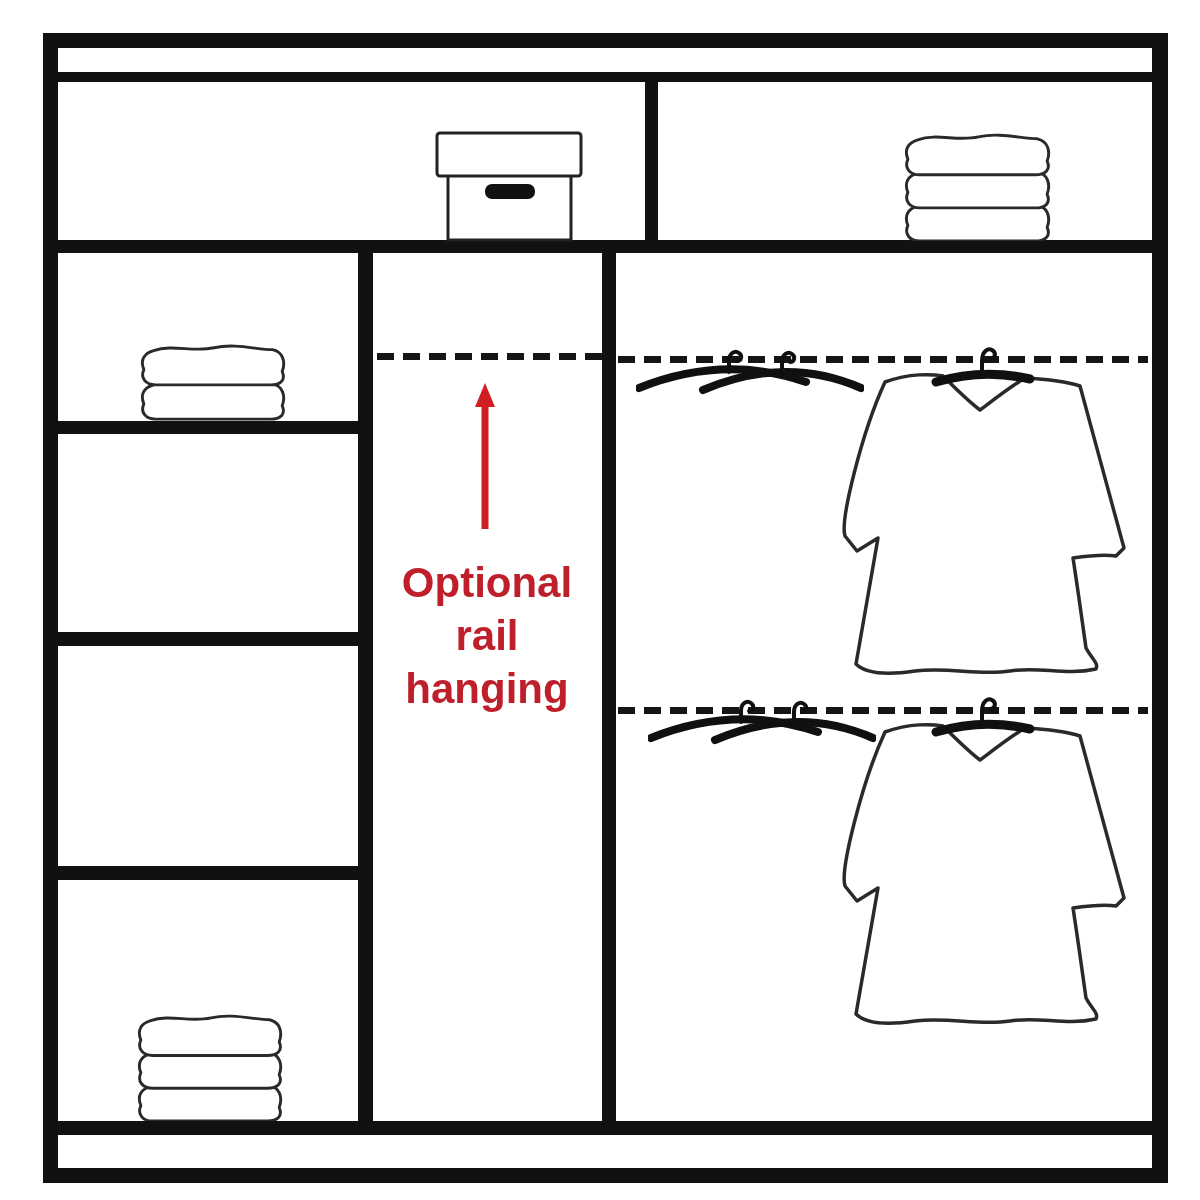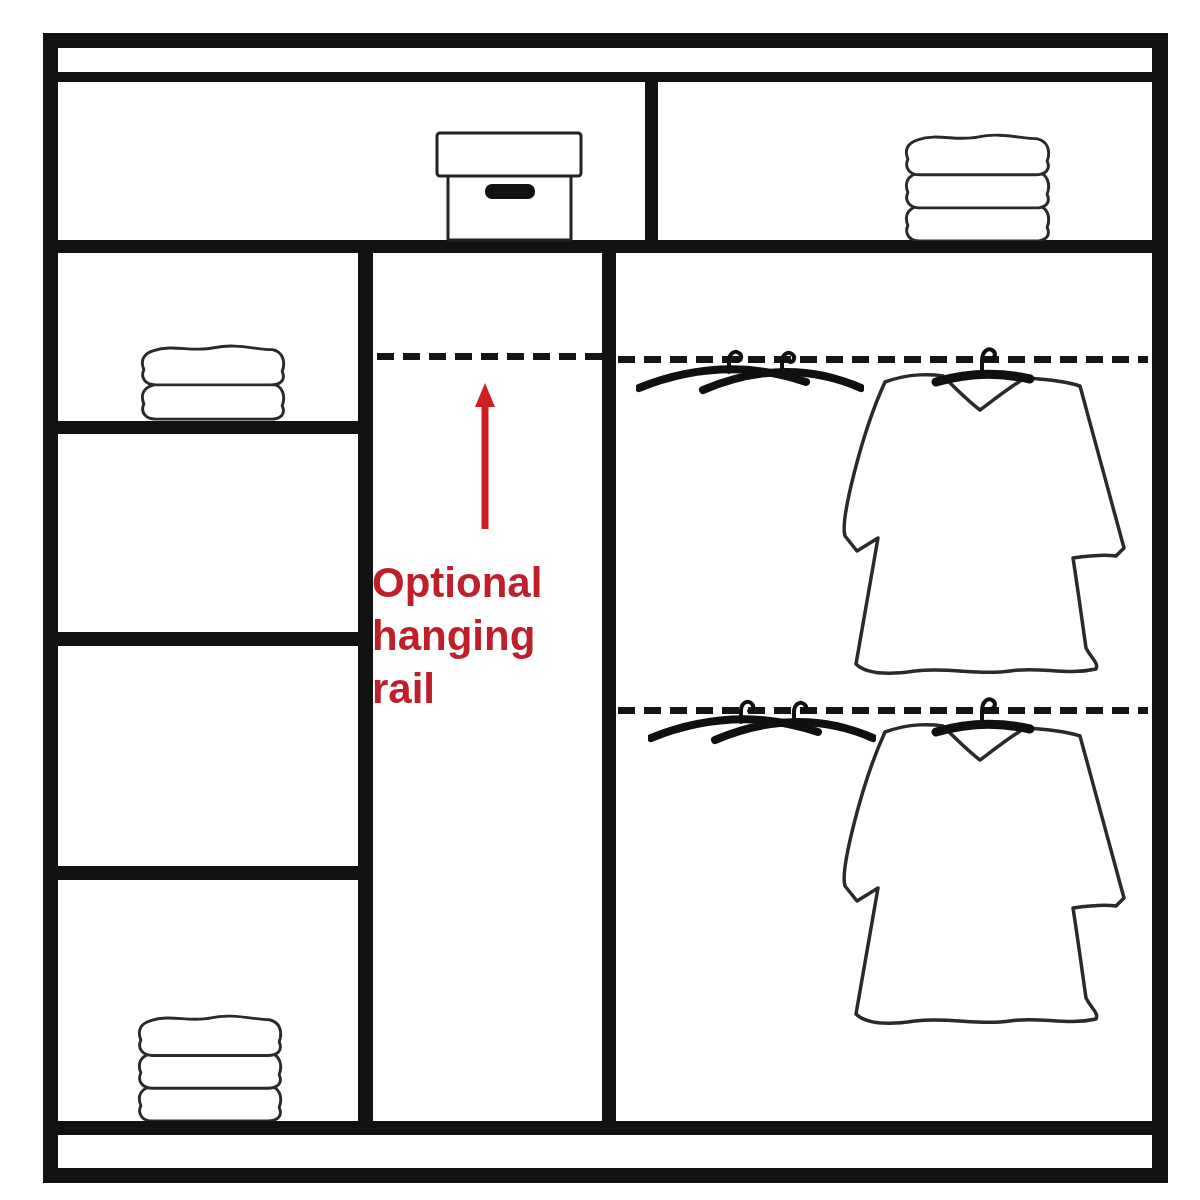--- a/index.html
+++ b/index.html
@@ -2,21 +2,21 @@
 <html><head>
 <meta charset="utf-8">
 <style>
   html,body{margin:0;padding:0;background:#fff;}
   .canvas{position:relative;width:1200px;height:1200px;background:#ffffff;overflow:hidden;
           font-family:"Liberation Sans",sans-serif;}
   .bar{position:absolute;background:#111111;}
   .dash{position:absolute;height:7px;
         background:repeating-linear-gradient(to right,#151515 0px,#151515 17px,transparent 17px,transparent 26px);}
   .icon{position:absolute;}
-  .note{position:absolute;left:372px;top:556px;width:230px;text-align:left;
+  .note{position:absolute;left:372px;top:556px;width:230px;text-align:center;
         color:#bf1f2b;font-size:42px;line-height:53px;font-weight:bold;}
   svg{display:block;}
 </style>
 </head>
 <body>
 
 <div class="canvas">
 
   <div class="bar" style="left:43px;top:33px;width:1125px;height:15px;"></div>
   <div class="bar" style="left:43px;top:1168px;width:1125px;height:15px;"></div>
@@ -98,17 +98,17 @@
     <path d="M142,31 L142,21 C142,11 148,8 152,10 C157,13 155,19 150,19" fill="none" stroke="#101010" stroke-width="4" stroke-linecap="round"></path>
   </svg>
 
   <svg class="icon" style="left:475px;top:383px;" width="20" height="147" viewBox="0 0 20 147">
     <polygon points="10,0 0,24 20,24" fill="#cf1f22"></polygon>
     <rect x="6.5" y="22" width="7" height="124" fill="#cf1f22"></rect>
   </svg>
 
   <div class="note">
     <div>Optional</div>
+    <div>rail</div>
     <div>hanging</div>
-    <div>rail</div>
   </div>
 
 </div>
 
 </body></html>

